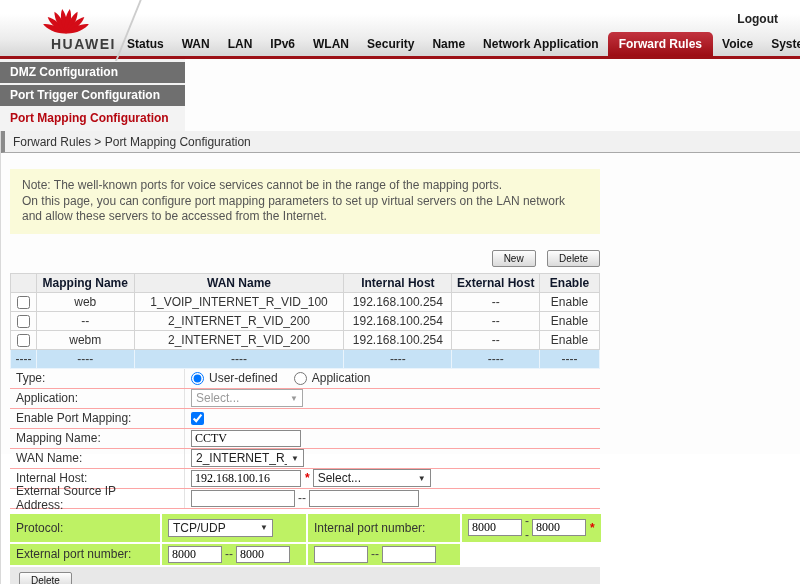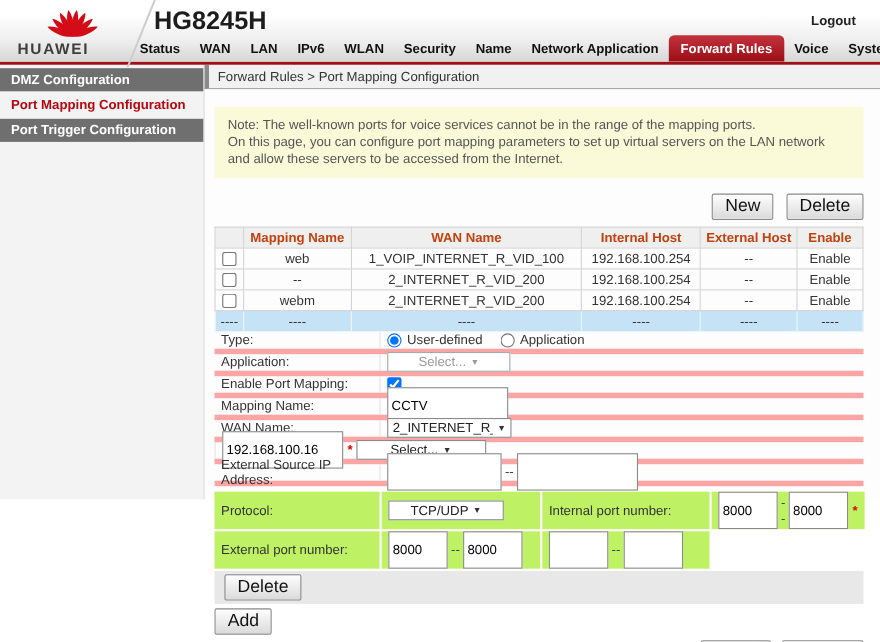--- a/index.html
+++ b/index.html
@@ -2,77 +2,77 @@
 <html><head>
 <meta charset="utf-8">
 <style>
   * { box-sizing: border-box; }
   html,body { margin:0; padding:0; width:800px; height:584px; overflow:hidden;
               background:#fff; font-family:"Liberation Sans", sans-serif; }
 
   
   .header { position:relative; height:56px;
             background:linear-gradient(#ffffff 25%, #ececec 70%, #d6d6d6 100%); }
-  .logo-block { position:absolute; left:16px; top:2px; width:100px; text-align:left; }
+  .logo-block { position:absolute; left:16px; top:2px; width:100px; text-align:right; }
   .logo-block svg { display:block; margin:0 auto; }
   .brand-text { font-size:14px; font-weight:bold; letter-spacing:1.5px; color:#3d3d3d; margin-top:-2px; }
   .diagonal { position:absolute; left:128px; top:-3px; height:64px; width:0;
               border-left:2px solid #cdcdcd; transform:skewX(-22deg); }
   .page-title { position:absolute; left:140px; top:5px; font-size:23px; font-weight:bold; color:#1d1d1d; }
   .logout { position:absolute; right:22px; top:12px; font-size:12px; font-weight:bold; color:#222; cursor:pointer; }
   .nav { position:absolute; left:118px; bottom:0; display:flex; align-items:flex-end; }
   .tab { padding:5px 9px 5px; font-size:12px; font-weight:bold; color:#111; cursor:pointer; white-space:nowrap; }
   .tab.active { background:linear-gradient(#c2333f,#9c0d14); color:#fff;
                 border-radius:5px 5px 0 0; padding:5px 11px 5px; }
   .red-line { height:3px; background:#9c1016; }
 
   
-  .main { display:flex; height:395px; background:#fdfdfd; }
+  .main { display:flex; height:395px; background:#fdfdfd;flex-direction:column; }
   .sidebar { width:185px; background:#f3f3f3; padding-top:3px; }
   .side-item { height:21px; line-height:21px; margin-bottom:2px; padding-left:10px;
                background:#6f6f6f; color:#fff; font-size:12px; font-weight:bold; cursor:pointer; }
   .side-item.active { background:#f3f3f3; color:#b50710; }
   .content { flex:1; border-left:1px solid #d9d9d9; }
   .breadcrumb { height:22px; line-height:22px; background:#f1f1f1;
                 border-bottom:1px solid #a9a9a9; border-left:4px solid #8a8a8a;
                 padding-left:8px; font-size:12px; color:#333; }
   .inner { padding:0 10px 0 9px; }
 
   
   .info-box { margin-top:16px; width:590px; background:#fafad9; padding:9px 12px;
               font-size:12px; color:#555; line-height:1.3; }
 
   
-  .btn { font-family:"Liberation Sans", sans-serif; font-size:16px; color:#111;
+  .btn { font-family:"Liberation Sans", sans-serif; font-size:10px; color:#111;
          padding:2px 11px; background:linear-gradient(#fefefe,#dadada);
          border:1px solid #8a8a8a; border-radius:2px; cursor:pointer;text-align:center; }
   .actions-top { width:590px; text-align:right; margin-top:14px; }
   .actions-top .btn { margin-left:7px; }
   .actions-bottom { width:590px; text-align:right; margin-top:5px; }
   .actions-bottom .btn { margin-left:6px; }
 
   
   table.map { border-collapse:collapse; width:590px; margin-top:6px; font-size:12px; color:#333; }
   table.map th, table.map td { border:1px solid #d4d4d4; height:19px; text-align:center; padding:0 2px; }
-  table.map th { background:#efefef; color:#c2410c; font-size:12px; }
+  table.map th { background:#efefef; color:#0f172a; font-size:12px; }
   table.map input[type=checkbox] { width:13px; height:13px; margin:0; vertical-align:middle; }
   tr.selected td { background:#c6e2f6; border-color:#eaf4fc; border-top-color:#d4d4d4; }
 
   
   .form { width:590px; }
-  .form-row { display:flex; height:20px; border-bottom:5px solid #fca5a5;
-              font-size:12px; color:#333; align-items:stretch; }
+  .form-row { display:flex; height:20px; border-bottom:1px solid #fca5a5;
+              font-size:12px; color:#333; align-items:stretch;gap:24px; }
   .f-label { width:150px; padding-left:6px; display:flex; align-items:center; }
   .f-value { flex:1; border-left:1px solid #e3e3e3; padding-left:6px;
              display:flex; align-items:center; gap:3px; }
-  input[type=text] { height:17px; border:1px solid #8a8a8a; font-family:Liberation Sans, sans-serif;
-                     font-size:12px; padding:16px 3px; background:#fff; }
+  input[type=text] { height:17px; border:1px solid #8a8a8a; font-family:Liberation Serif, serif;
+                     font-size:12px; padding:4px 3px; background:#fff; }
   input[type=radio], input[type=checkbox] { width:13px; height:13px; margin:0 2px 0 0; }
   .w110 { width:110px; } .w104 { width:104px; } .wport { width:54px; }
-  .sel { display:inline-flex; align-items:center; justify-content:center;
+  .sel { display:inline-flex; align-items:center; justify-content:space-between;
          border:1px solid #8a8a8a; background:#fff; height:18px; padding:0 4px;
          font-size:12px; color:#222; cursor:pointer; }
   .sel .sel-text { overflow:hidden; white-space:nowrap; }
   .sel .arr { font-size:8px; color:#333; margin-left:4px; flex:none; }
   .sel.disabled { color:#9a9a9a; border-color:#a8a8a8; }
   .sel.disabled .arr { color:#9a9a9a; }
   .req { color:#e00000; font-weight:bold; margin-left:1px; }
   .dash { color:#444; }
   .radio-gap { width:10px; }
 
@@ -98,21 +98,20 @@
       <use href="#petal" transform="rotate(-28)"></use>
       <use href="#petal" transform="rotate(-9)"></use>
       <use href="#petal" transform="rotate(9)"></use>
       <use href="#petal" transform="rotate(28)"></use>
       <use href="#petal" transform="rotate(48)"></use>
       <use href="#petal" transform="rotate(68)"></use>
     </svg>
     <div class="brand-text">HUAWEI</div>
   </div>
   <div class="diagonal"></div>
-  <div class="page-title">HG8245H</div>
   <div class="logout">Logout</div>
   <div class="nav">
       <div class="tab">Status</div>
       <div class="tab">WAN</div>
       <div class="tab">LAN</div>
       <div class="tab">IPv6</div>
       <div class="tab">WLAN</div>
       <div class="tab">Security</div>
       <div class="tab">Name</div>
       <div class="tab">Network Application</div>
@@ -120,22 +119,22 @@
       <div class="tab">Voice</div>
       <div class="tab">System Tools</div>
     </div>
 </div>
 <div class="red-line"></div>
 
 <div class="main">
 
   <div class="sidebar">
       <div class="side-item">DMZ Configuration</div>
+      <div class="side-item">Port Trigger Configuration</div>
       <div class="side-item active">Port Mapping Configuration</div>
-      <div class="side-item">Port Trigger Configuration</div>
     </div>
 
   <div class="content">
     <div class="breadcrumb">Forward Rules &gt; Port Mapping Configuration</div>
 
     <div class="inner">
       <div class="info-box">
         <div>Note: The well-known ports for voice services cannot be in the range of the mapping ports.</div>
         <div>On this page, you can configure port mapping parameters to set up virtual servers on the LAN network and allow these servers to be accessed from the Internet.</div>
       </div>
@@ -241,20 +240,21 @@
           <div class="f-label">WAN Name:</div>
           <div class="f-value">
             <div class="sel" style="width:113px">
               <span class="sel-text">2_INTERNET_R_VID_200</span>
               <span class="arr">▼</span>
             </div>
           </div>
         </div>
 
         <div class="form-row">
+          <div class="f-label">Internal Host:</div>
           <div class="f-value">
             <input type="text" class="w110" value="192.168.100.16" style="">
             <span class="req">*</span>
             <div class="sel" style="width:118px">
               <span class="sel-text">Select...</span>
               <span class="arr">▼</span>
             </div>
           </div>
         </div>
 

